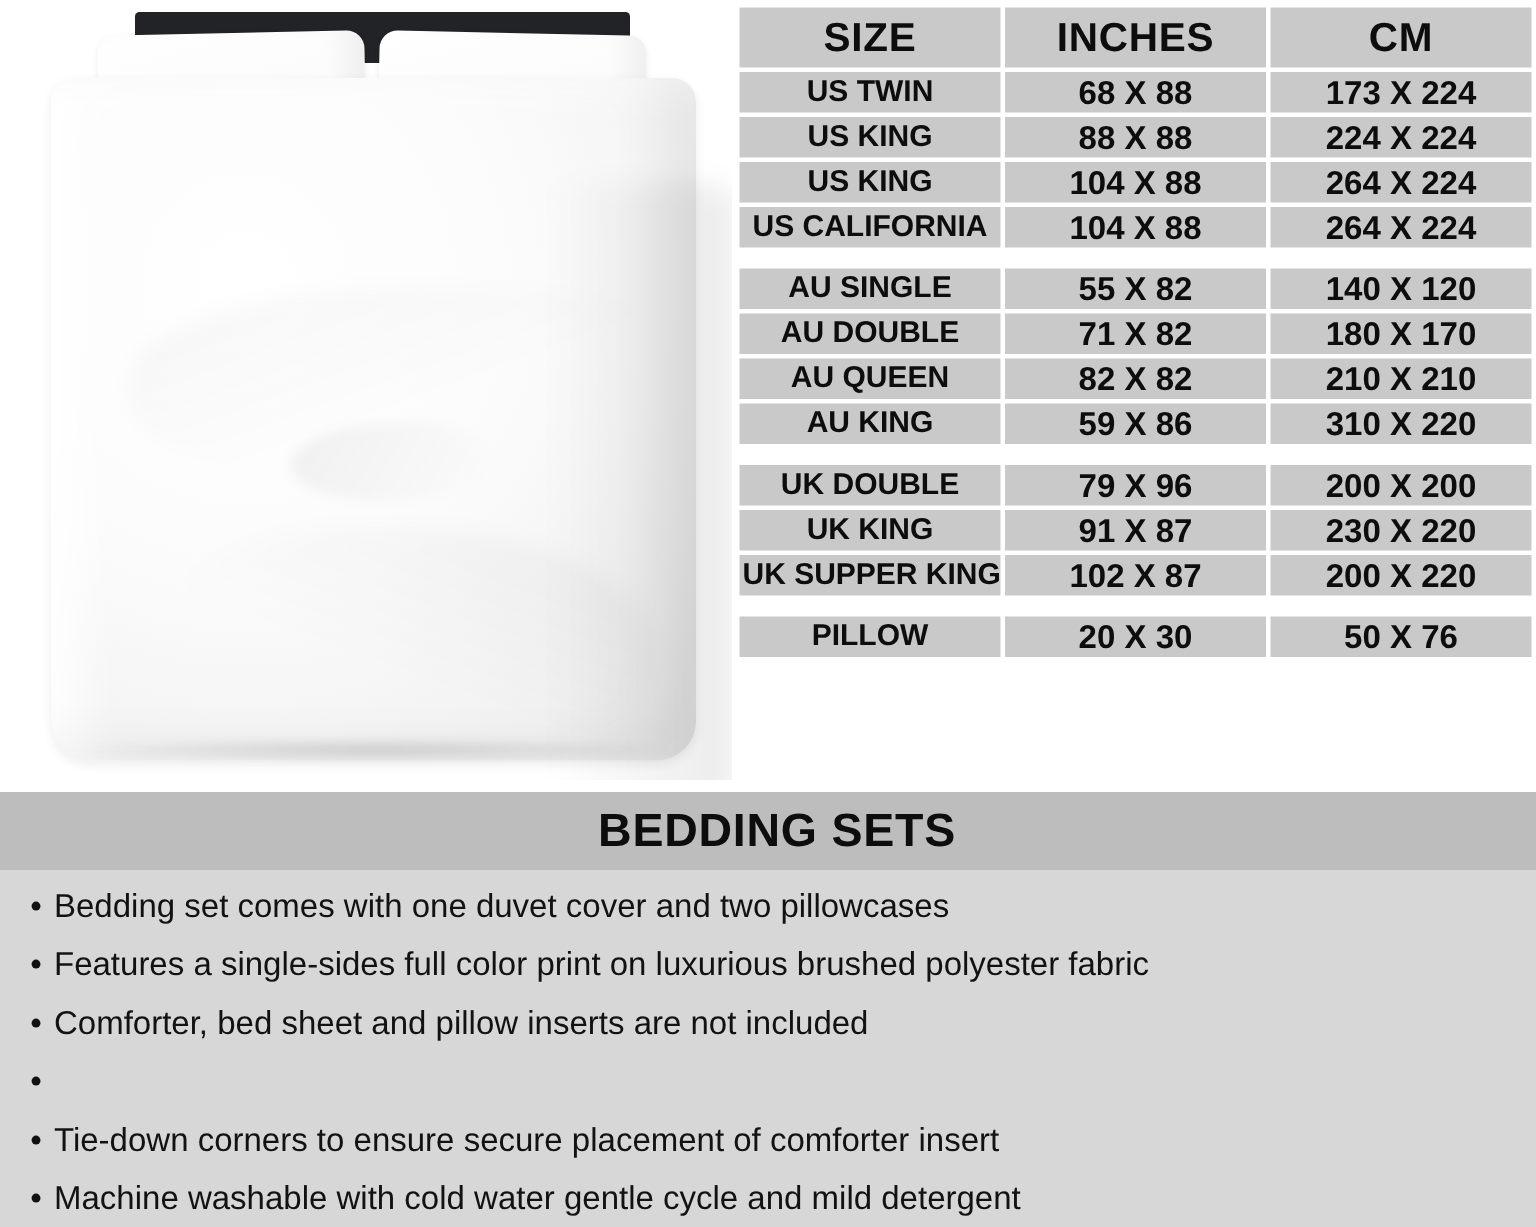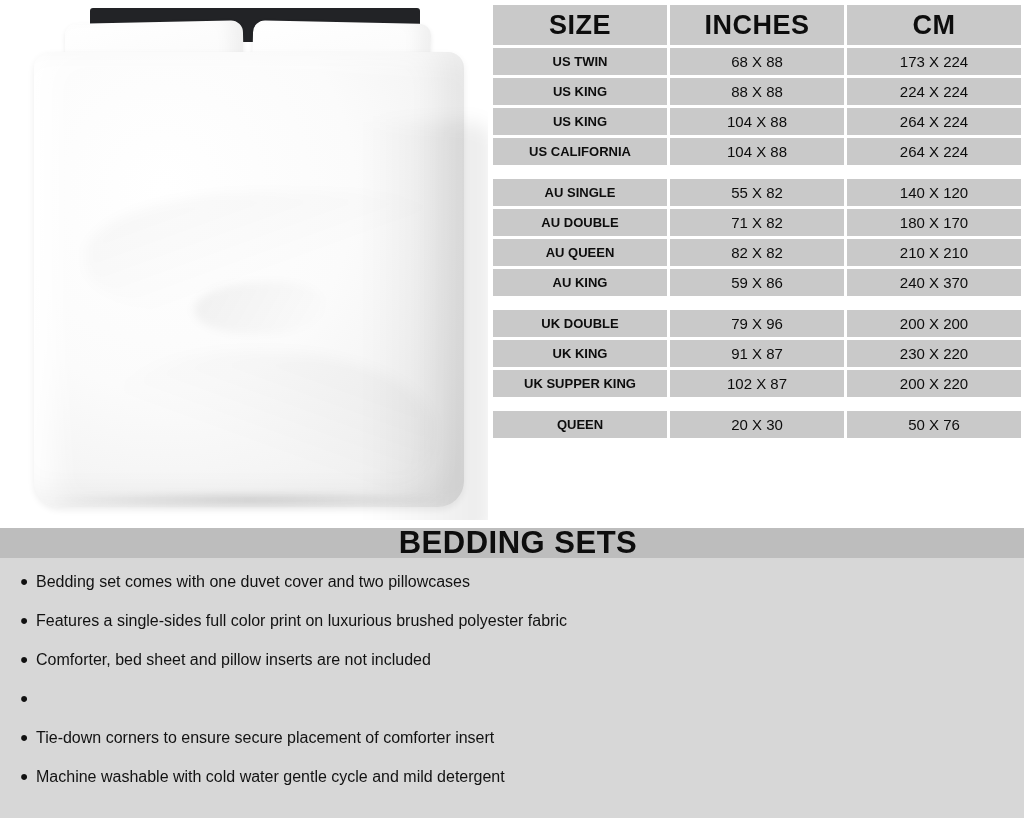--- a/index.html
+++ b/index.html
@@ -176,46 +176,46 @@
     height: 27px;
     padding: 0 2px;
     white-space: nowrap;
   }
   table.size-table tr.head th {
     font-size: 27px;
     height: 40px;
     letter-spacing: 0.5px;
   }
   table.size-table td.label {
-    font-size: 13px;
+    font-size: 20px;
     width: 222px;
   }
   table.size-table td.val {
-    font-size: 15px;
-    font-weight: normal;
+    font-size: 22px;
+    font-weight: bold;
     width: 152px;
   }
   tr.gap td {
     background: #ffffff;
     height: 8px;
     padding: 0;
   }
 
   
   .info {
     position: absolute;
     left: 0;
     top: 528px;
     width: 1024px;
     height: 290px;
     background: #d7d7d7;
     box-sizing: border-box;
   }
   .info-title-bar {
-    height: 30px;
+    height: 52px;
     background: #bdbdbd;
     display: flex;
     align-items: center;
     justify-content: center;
     padding-left: 12px;
   }
   .info-title {
     font-size: 31px;
     font-weight: bold;
     color: #0d0d0d;
@@ -234,21 +234,21 @@
   }
   .bullet-dot {
     width: 24px;
     font-size: 22px;
     line-height: 1;
     color: #111;
     text-align: center;
     flex: 0 0 24px;
   }
   .bullet-text {
-    font-size: 16px;
+    font-size: 22px;
     color: #121212;
     white-space: nowrap;
   }
 </style>
 </head>
 <body>
 
 <div class="page">
 
   <div class="top">
@@ -317,21 +317,21 @@
             <td class="val">180 X 170</td>
           </tr>
           <tr>
             <td class="label">AU QUEEN</td>
             <td class="val">82 X 82</td>
             <td class="val">210 X 210</td>
           </tr>
           <tr>
             <td class="label">AU KING</td>
             <td class="val">59 X 86</td>
-            <td class="val">240 X 370</td>
+            <td class="val">310 X 220</td>
           </tr>
 
           <tr class="gap">
               <td colspan="3"></td>
             </tr>
 
           <tr>
             <td class="label">UK DOUBLE</td>
             <td class="val">79 X 96</td>
             <td class="val">200 X 200</td>
@@ -345,21 +345,21 @@
             <td class="label">UK SUPPER KING</td>
             <td class="val">102 X 87</td>
             <td class="val">200 X 220</td>
           </tr>
 
           <tr class="gap">
               <td colspan="3"></td>
             </tr>
 
           <tr>
-            <td class="label">QUEEN</td>
+            <td class="label">PILLOW</td>
             <td class="val">20 X 30</td>
             <td class="val">50 X 76</td>
           </tr>
         </tbody>
       </table>
     </div>
   </div>
 
   <div class="info">
     <div class="info-title-bar">

